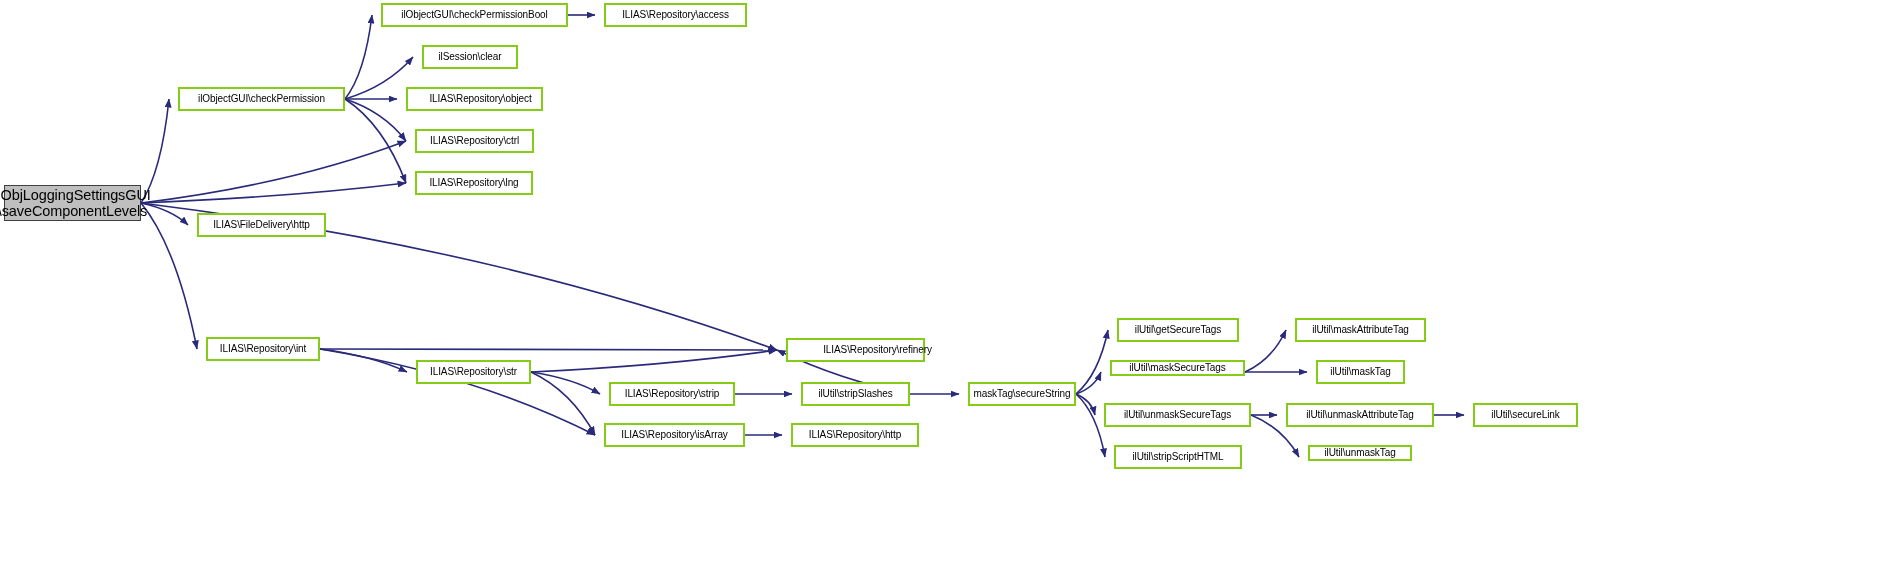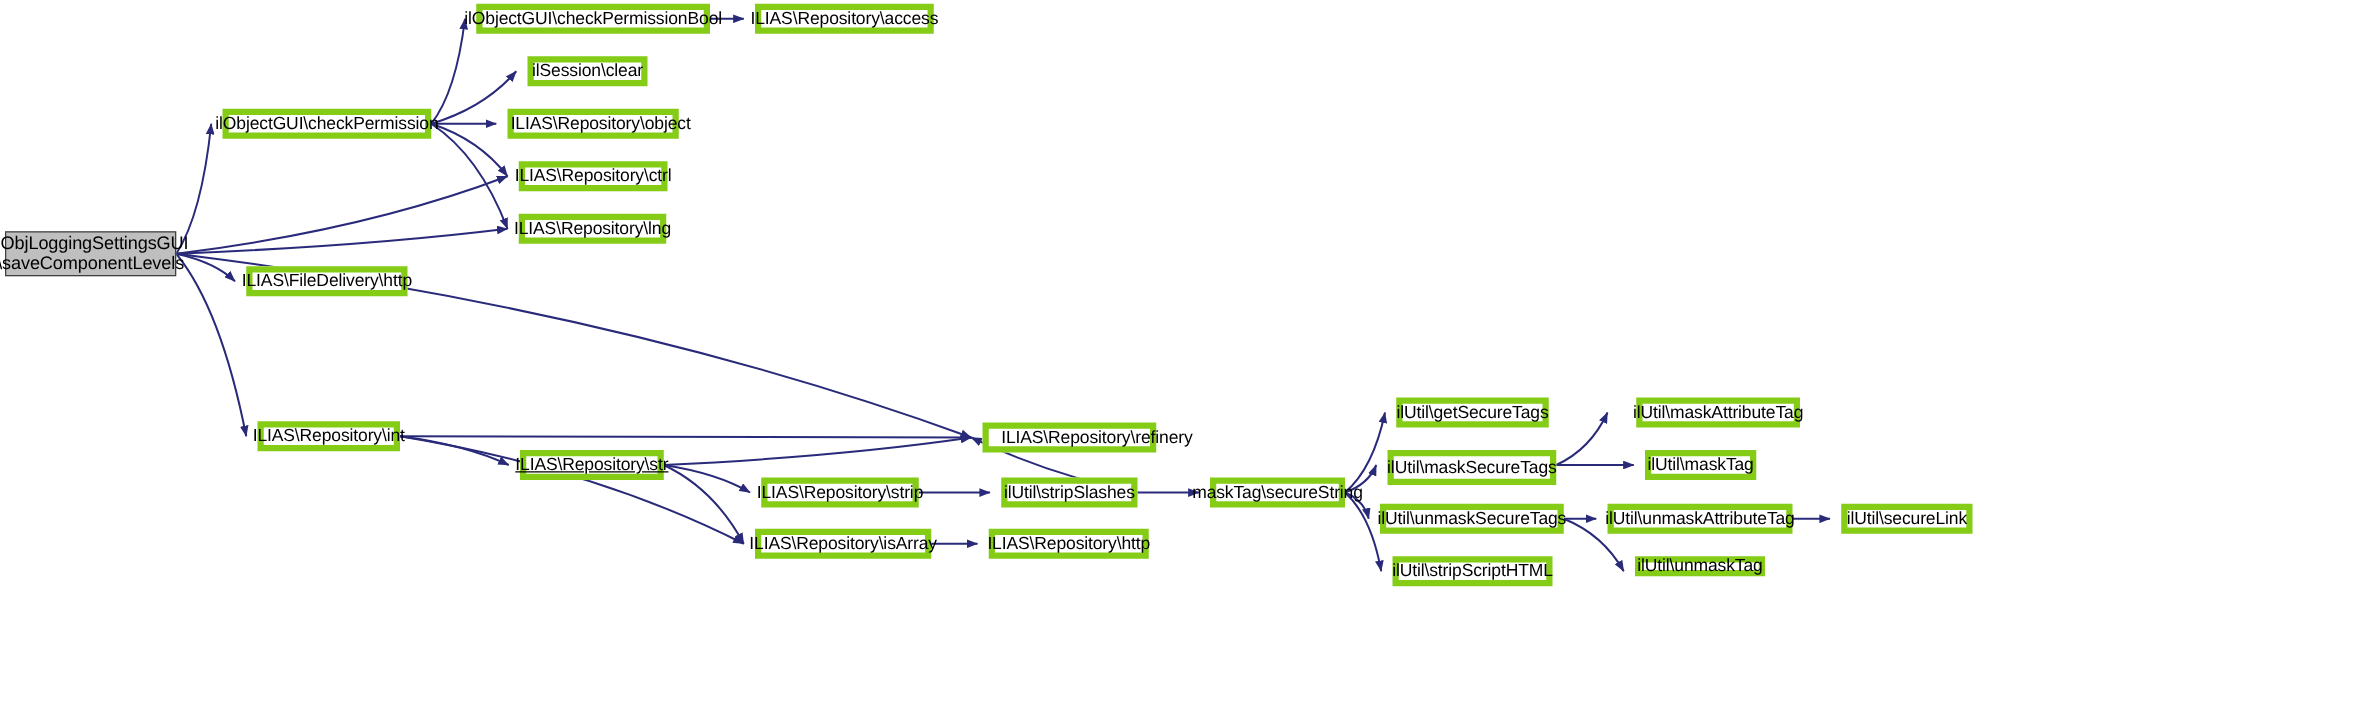--- a/index.html
+++ b/index.html
@@ -20,26 +20,26 @@
     left: 0;
     top: 0;
     width: 1889px;
     height: 569px;
     pointer-events: none;
   }
   .node {
     position: absolute;
     box-sizing: border-box;
     background: #ffffff;
-    border: 5px solid #84cc16;
+    border: 2px solid #84cc16;
     display: flex;
     align-items: center;
     justify-content: center;
     text-align: center;
-    font-size: 14px;
+    font-size: 10px;
     line-height: 1.12;
     color: #000000;
     white-space: pre;
     letter-spacing: -0.1px;
     z-index: 5;
   }
   .node.root {
     background: #bfbfbf;
     border: 1px solid #404040;
     font-size: 14.5px;
@@ -98,30 +98,30 @@
 \saveComponentLevels</span></div>
       <div class="node" style="left: 178px; top: 87px; width: 167px; height: 24px;"><span class="node-label">ilObjectGUI\checkPermission</span></div>
       <div class="node" style="left: 381px; top: 3px; width: 187px; height: 24px;"><span class="node-label">ilObjectGUI\checkPermissionBool</span></div>
       <div class="node" style="left: 604px; top: 3px; width: 143px; height: 24px;"><span class="node-label">ILIAS\Repository\access</span></div>
       <div class="node" style="left: 422px; top: 45px; width: 96px; height: 24px;"><span class="node-label">ilSession\clear</span></div>
       <div class="node" style="left: 406px; top: 87px; width: 137px; height: 24px; padding-left: 12px;"><span class="node-label">ILIAS\Repository\object</span></div>
       <div class="node" style="left: 415px; top: 129px; width: 119px; height: 24px;"><span class="node-label">ILIAS\Repository\ctrl</span></div>
       <div class="node" style="left: 415px; top: 171px; width: 118px; height: 24px;"><span class="node-label">ILIAS\Repository\lng</span></div>
       <div class="node" style="left: 197px; top: 213px; width: 129px; height: 24px;"><span class="node-label">ILIAS\FileDelivery\http</span></div>
       <div class="node" style="left: 206px; top: 337px; width: 114px; height: 24px;"><span class="node-label">ILIAS\Repository\int</span></div>
-      <div class="node" style="left: 416px; top: 360px; width: 115px; height: 24px; text-decoration: underline;"><span class="node-label">ILIAS\Repository\str</span></div>
+      <div class="node" style="left: 416px; top: 360px; width: 115px; height: 24px;"><span class="node-label">ILIAS\Repository\str</span></div>
       <div class="node" style="left: 609px; top: 382px; width: 126px; height: 24px;"><span class="node-label">ILIAS\Repository\strip</span></div>
       <div class="node" style="left: 604px; top: 423px; width: 141px; height: 24px;"><span class="node-label">ILIAS\Repository\isArray</span></div>
       <div class="node" style="left: 791px; top: 423px; width: 128px; height: 24px;"><span class="node-label">ILIAS\Repository\http</span></div>
       <div class="node" style="left: 786px; top: 338px; width: 139px; height: 24px; padding-left: 44px;"><span class="node-label">ILIAS\Repository\refinery</span></div>
       <div class="node" style="left: 801px; top: 382px; width: 109px; height: 24px;"><span class="node-label">ilUtil\stripSlashes</span></div>
       <div class="node" style="left: 968px; top: 382px; width: 108px; height: 24px;"><span class="node-label">maskTag\secureString</span></div>
       <div class="node" style="left: 1117px; top: 318px; width: 122px; height: 24px;"><span class="node-label">ilUtil\getSecureTags</span></div>
-      <div class="node" style="left: 1110px; top: 360px; width: 135px; height: 28px;"><span class="node-label">ilUtil\maskSecureTags</span></div>
+      <div class="node" style="left: 1110px; top: 360px; width: 135px; height: 16px;"><span class="node-label">ilUtil\maskSecureTags</span></div>
       <div class="node" style="left: 1104px; top: 403px; width: 147px; height: 24px;"><span class="node-label">ilUtil\unmaskSecureTags</span></div>
       <div class="node" style="left: 1114px; top: 445px; width: 128px; height: 24px;"><span class="node-label">ilUtil\stripScriptHTML</span></div>
-      <div class="node" style="left: 1295px; top: 318px; width: 131px; height: 24px; margin-left: 14px;"><span class="node-label">ilUtil\maskAttributeTag</span></div>
+      <div class="node" style="left: 1295px; top: 318px; width: 131px; height: 24px;"><span class="node-label">ilUtil\maskAttributeTag</span></div>
       <div class="node" style="left: 1316px; top: 360px; width: 89px; height: 24px;"><span class="node-label">ilUtil\maskTag</span></div>
       <div class="node" style="left: 1286px; top: 403px; width: 148px; height: 24px;"><span class="node-label">ilUtil\unmaskAttributeTag</span></div>
       <div class="node" style="left: 1308px; top: 445px; width: 104px; height: 16px;"><span class="node-label">ilUtil\unmaskTag</span></div>
       <div class="node" style="left: 1473px; top: 403px; width: 105px; height: 24px;"><span class="node-label">ilUtil\secureLink</span></div>
     </div>
 </div>
 
 </body></html>

